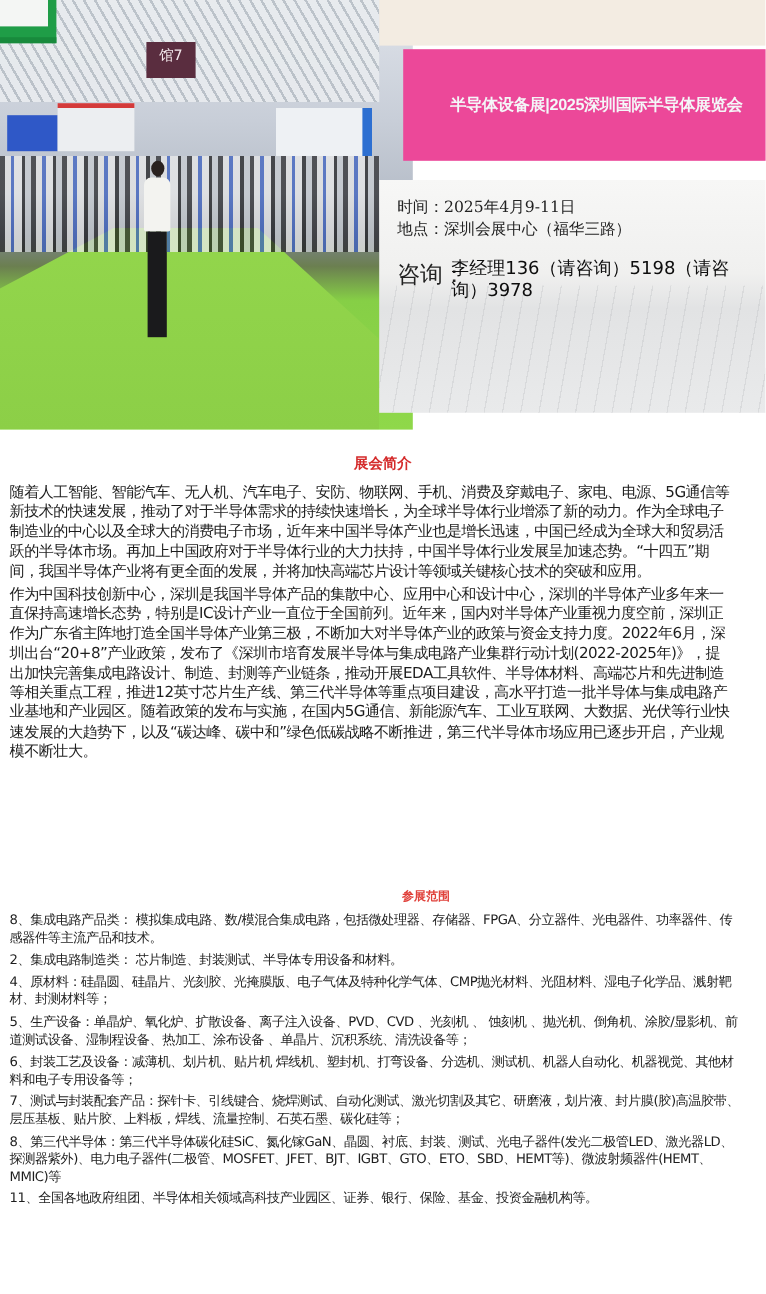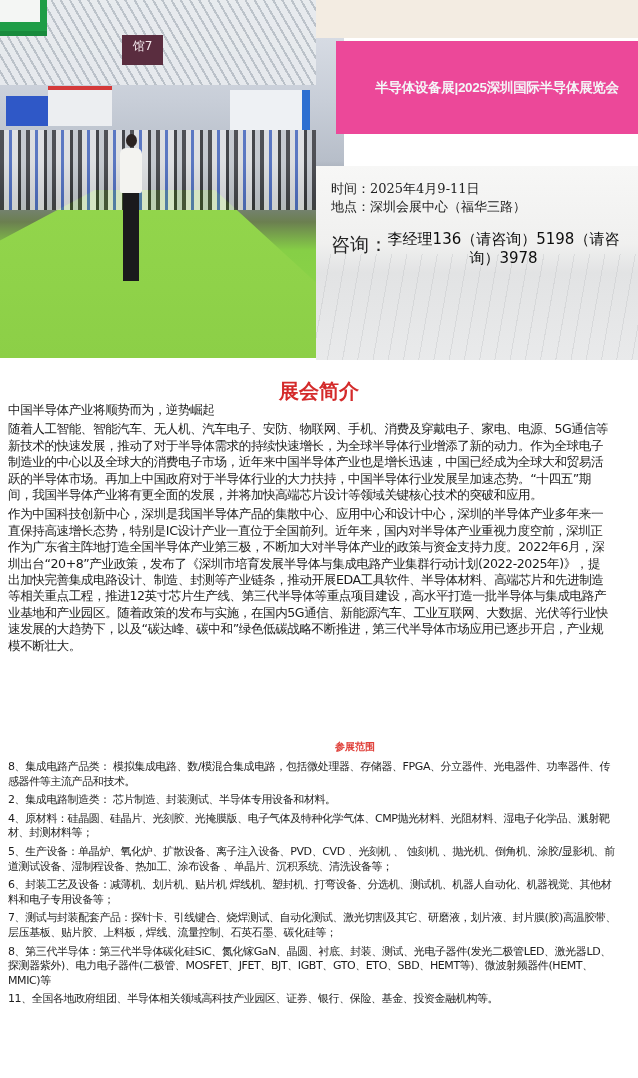--- a/index.html
+++ b/index.html
@@ -28,34 +28,34 @@
   .photo .walker { position: absolute; left: 120px; top: 140px; width: 22px; height: 140px; }
   .photo .walker .shirt { position: absolute; left: 0; top: 8px; width: 22px; height: 45px; background: #f3f3f0; border-radius: 6px 6px 2px 2px; }
   .photo .walker .head { position: absolute; left: 6px; top: -6px; width: 11px; height: 13px; background: #2a2220; border-radius: 50%; }
   .photo .walker .legs { position: absolute; left: 3px; top: 53px; width: 16px; height: 88px; background: #1a1a1c; }
 
   .top-strip { position: absolute; left: 316px; top: 0; width: 322px; height: 38px; background: #f3ece2; }
   .title-band { position: absolute; left: 316px; top: 41px; width: 322px; height: 93px; background: #ec4899;
     display: flex; align-items: center; justify-content: center; margin-left: 20px; }
   .title-band .title { color: #f4f6f8; font-size: 13.5px; font-weight: bold; letter-spacing: -0.3px; white-space: nowrap; font-family: "Liberation Sans", "DejaVu Sans", sans-serif; }
 
-  .info-panel { position: absolute; left: 316px; top: 166px; width: 322px; height: 194px;
-    background: linear-gradient(180deg, #f7f7f6 0%, #f0f0ef 40%, #e2e3e4 55%, #e9eaeb 100%); overflow: hidden; text-align: center; }
+  .info-panel { position: absolute; left: 316px; top: 150px; width: 322px; height: 194px;
+    background: linear-gradient(180deg, #f7f7f6 0%, #f0f0ef 40%, #e2e3e4 55%, #e9eaeb 100%); overflow: hidden; }
   .info-panel .planks { position: absolute; left: 0; top: 88px; width: 322px; height: 106px;
     background: repeating-linear-gradient(100deg, rgba(255,255,255,.0) 0 14px, rgba(190,192,195,.45) 14px 15px);
     opacity: .8; }
   .info-line { position: absolute; left: 15px; font-family: "DejaVu Serif", "Liberation Serif", serif; font-size: 13px; color: #222; white-space: nowrap; }
   .info-line .lbl, .info-line .val { display: inline; }
   .consult { position: absolute; left: 15px; top: 64px; width: 300px; font-family: "DejaVu Serif", "Liberation Serif", serif; }
   .consult .lbl { position: absolute; left: 0; top: 2px; font-size: 19px; color: #222; }
   .consult .val { position: absolute; left: 45px; top: 0; width: 255px; font-size: 15px; font-weight: normal; color: #0d0d0d; line-height: 19px; font-family: "DejaVu Sans", sans-serif; }
 
   
   .section-title { position: absolute; left: 0; width: 638px; text-align: center; color: #d42a2a; font-weight: bold; }
-  .intro-title { top: 378px; font-size: 20px; }
+  .intro-title { top: 378px; font-size: 12px; }
   .intro { position: absolute; left: 8px; top: 402px; width: 600px; font-size: 12.6px; line-height: 16.4px; color: #1d1d1d; letter-spacing: -0.45px; font-family: "DejaVu Sans", sans-serif; }
   .intro p { margin-bottom: 3px; }
 
   .scope-title { top: 740px; font-size: 10px; color: #e0403a; margin-left: 36px; }
   .scope { position: absolute; left: 8px; top: 760px; width: 612px; font-size: 11px; line-height: 14.6px; color: #1d1d1d; letter-spacing: -0.4px; font-family: "DejaVu Sans", sans-serif; }
   .scope li { list-style: none; margin-bottom: 4px; }
 </style>
 </head>
 <body>
 
@@ -92,21 +92,20 @@
     </div>
     <div class="consult">
       <span class="lbl">咨询：</span>
       <span class="val">李经理136（请咨询）5198（请咨询）3978</span>
     </div>
   </div>
 </div>
 
 <div class="section-title intro-title">展会简介</div>
 <div class="intro">
-  <p>中国半导体产业将顺势而为，逆势崛起</p>
   <p>随着人工智能、智能汽车、无人机、汽车电子、安防、物联网、手机、消费及穿戴电子、家电、电源、5G通信等新技术的快速发展，推动了对于半导体需求的持续快速增长，为全球半导体行业增添了新的动力。作为全球电子制造业的中心以及全球大的消费电子市场，近年来中国半导体产业也是增长迅速，中国已经成为全球大和贸易活跃的半导体市场。再加上中国政府对于半导体行业的大力扶持，中国半导体行业发展呈加速态势。“十四五”期间，我国半导体产业将有更全面的发展，并将加快高端芯片设计等领域关键核心技术的突破和应用。</p>
   <p>作为中国科技创新中心，深圳是我国半导体产品的集散中心、应用中心和设计中心，深圳的半导体产业多年来一直保持高速增长态势，特别是IC设计产业一直位于全国前列。近年来，国内对半导体产业重视力度空前，深圳正作为广东省主阵地打造全国半导体产业第三极，不断加大对半导体产业的政策与资金支持力度。2022年6月，深圳出台“20+8”产业政策，发布了《深圳市培育发展半导体与集成电路产业集群行动计划(2022-2025年)》，提出加快完善集成电路设计、制造、封测等产业链条，推动开展EDA工具软件、半导体材料、高端芯片和先进制造等相关重点工程，推进12英寸芯片生产线、第三代半导体等重点项目建设，高水平打造一批半导体与集成电路产业基地和产业园区。随着政策的发布与实施，在国内5G通信、新能源汽车、工业互联网、大数据、光伏等行业快速发展的大趋势下，以及“碳达峰、碳中和”绿色低碳战略不断推进，第三代半导体市场应用已逐步开启，产业规模不断壮大。</p>
 </div>
 
 <div class="section-title scope-title">参展范围</div>
 <ul class="scope">
   <li>8、集成电路产品类： 模拟集成电路、数/模混合集成电路，包括微处理器、存储器、FPGA、分立器件、光电器件、功率器件、传感器件等主流产品和技术。</li>
   <li>2、集成电路制造类： 芯片制造、封装测试、半导体专用设备和材料。</li>
   <li>4、原材料：硅晶圆、硅晶片、光刻胶、光掩膜版、电子气体及特种化学气体、CMP抛光材料、光阻材料、湿电子化学品、溅射靶材、封测材料等；</li>
   <li>5、生产设备：单晶炉、氧化炉、扩散设备、离子注入设备、PVD、CVD 、光刻机 、 蚀刻机 、抛光机、倒角机、涂胶/显影机、前道测试设备、湿制程设备、热加工、涂布设备 、单晶片、沉积系统、清洗设备等；</li>

